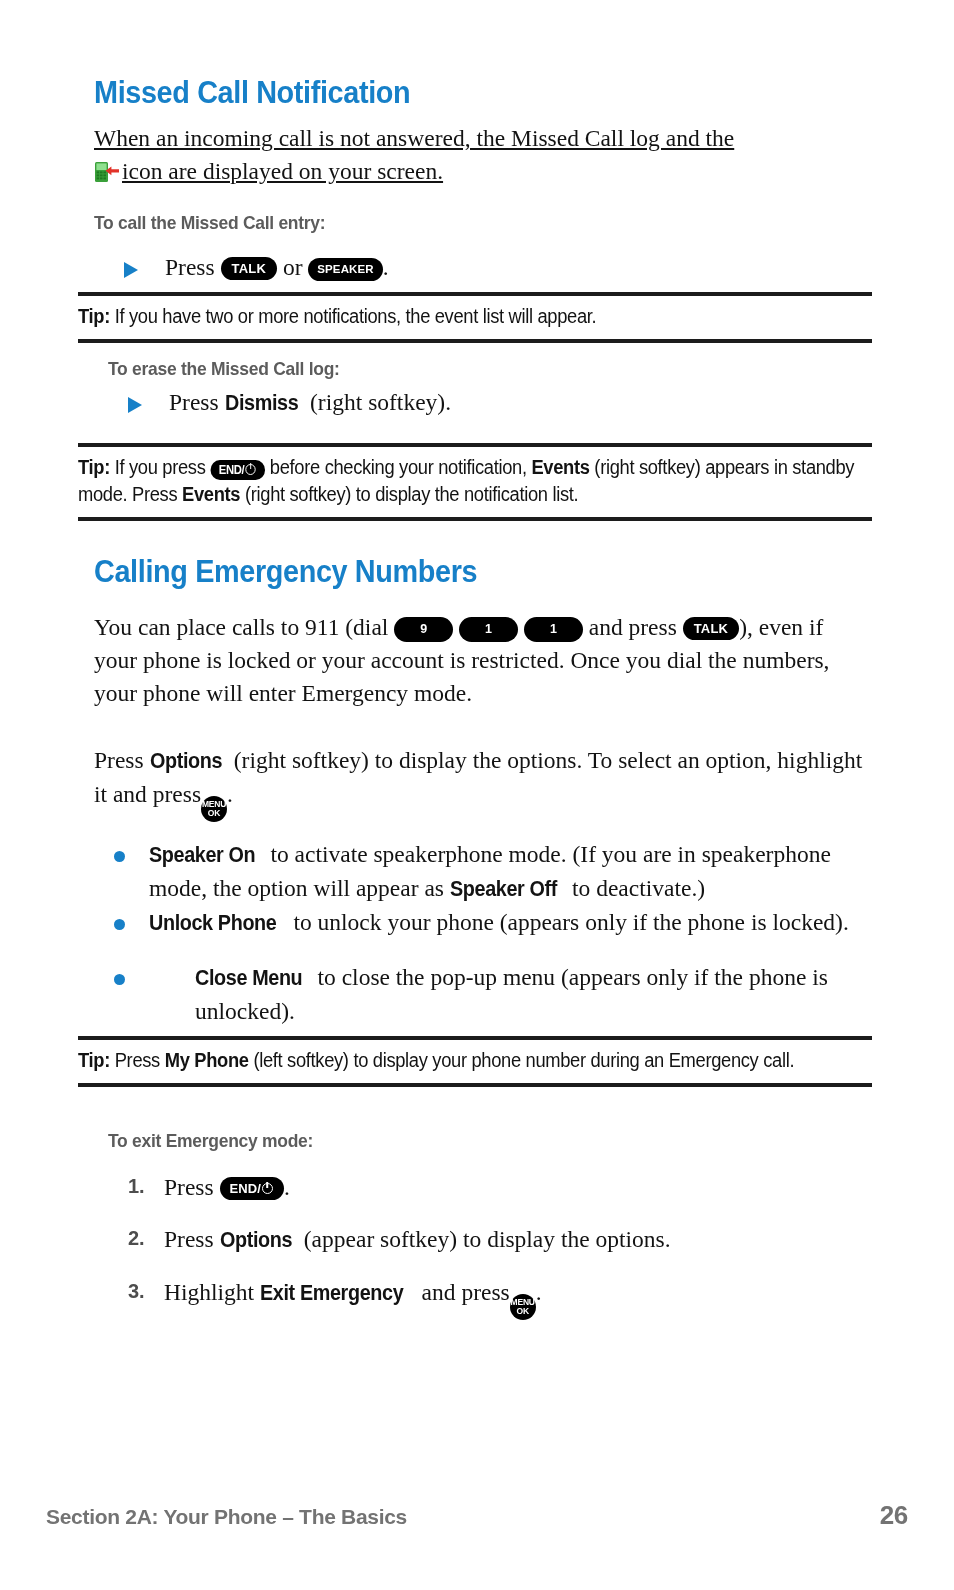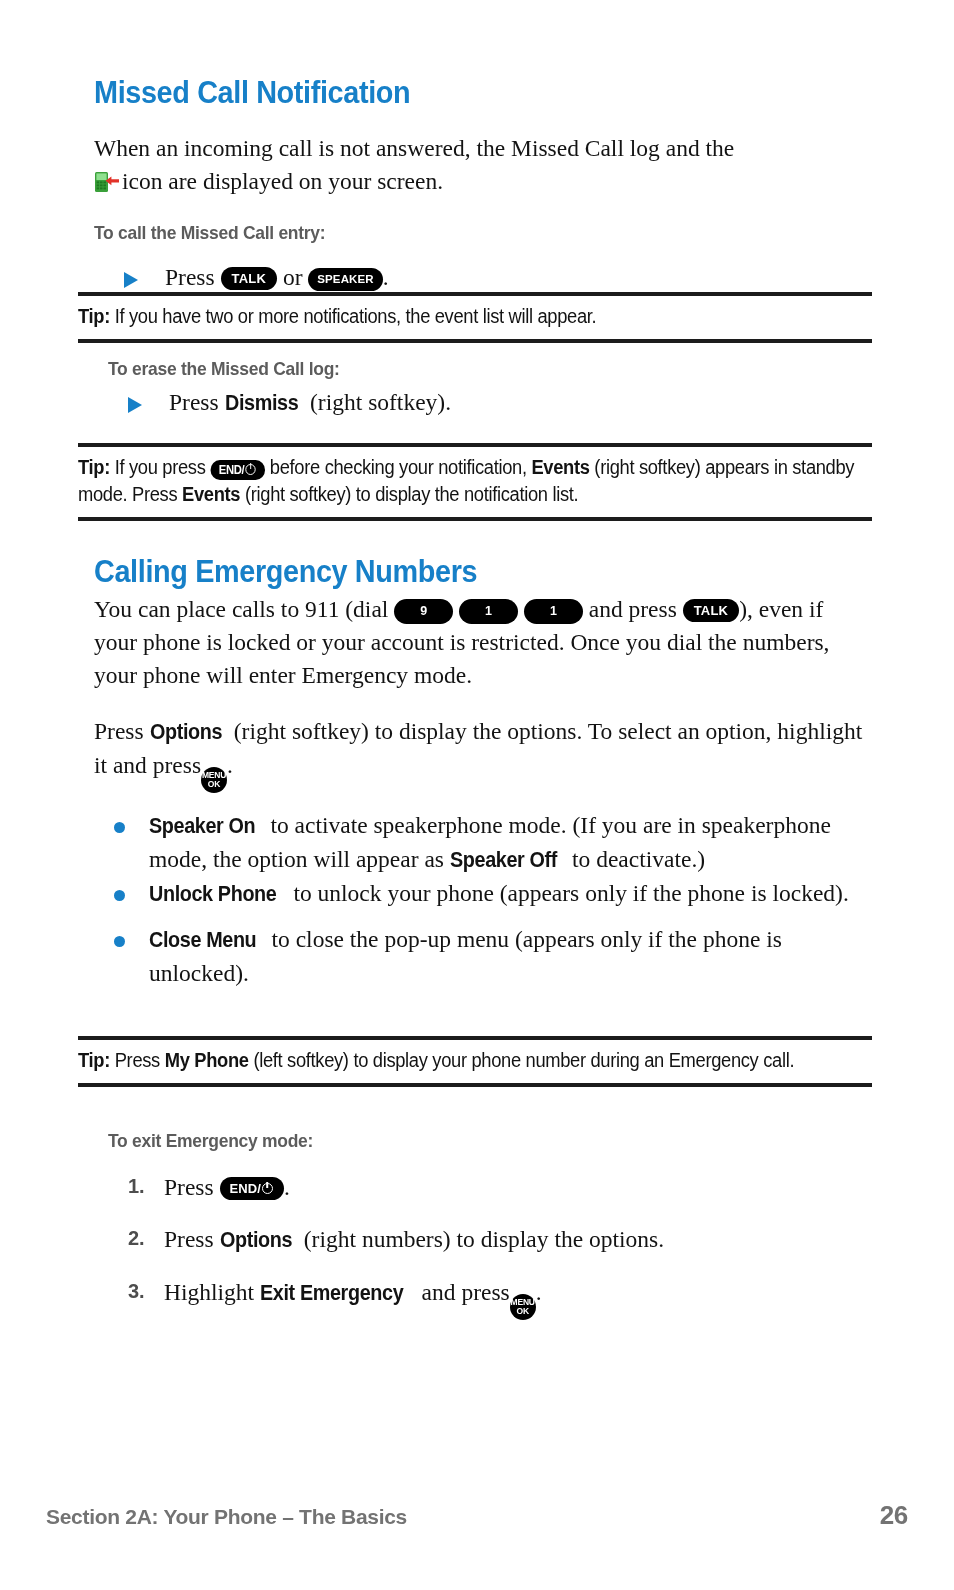--- a/index.html
+++ b/index.html
@@ -225,21 +225,21 @@
 </style>
 </head>
 <body>
 
 <div class="page">
 
   <div style="position:absolute; left:94px; top:76px; width:780px;">
 
     <div class="h1">Missed Call Notification</div>
 
-    <div class="para" style="margin-top:22px; width:740px;">
+    <div class="para" style="margin-top:12px; width:740px;text-decoration:underline;">
       <span>When an incoming call is not answered, the Missed Call log and the</span><br>
       <span class="mc-icon">
         <svg width="26" height="22" viewBox="0 0 26 22">
           <rect x="1" y="1" width="13" height="20" rx="1.5" fill="#3aa03a"></rect>
           <rect x="2.4" y="2.4" width="10.2" height="6.6" fill="#8fe08f"></rect>
           <rect x="2.6" y="10.4" width="2.6" height="2" fill="#1f7a1f"></rect>
           <rect x="6.0" y="10.4" width="2.6" height="2" fill="#1f7a1f"></rect>
           <rect x="9.4" y="10.4" width="2.6" height="2" fill="#1f7a1f"></rect>
           <rect x="2.6" y="13.4" width="2.6" height="2" fill="#1f7a1f"></rect>
           <rect x="6.0" y="13.4" width="2.6" height="2" fill="#1f7a1f"></rect>
@@ -295,30 +295,30 @@
       <span>(right softkey) appears in standby mode. Press</span>
       <span class="tb">Events</span>
       <span>(right softkey) to display the notification list.</span>
     </div>
   </div>
 
   <div style="position:absolute; left:94px; top:555px; width:782px;">
 
     <div class="h1">Calling Emergency Numbers</div>
 
-    <div class="para" style="margin-top:4px; width:770px;">
+    <div class="para" style="margin-top:22px; width:770px;">
       <span>You can place calls to 911 (dial</span>
       <span class="key key-num">9</span>
       <span class="key key-num">1</span>
       <span class="key key-num">1</span>
       <span>and press</span>
       <span class="key key-talk">TALK</span><span>), even if your phone is locked or your account is restricted. Once you dial the numbers, your phone will enter Emergency mode.</span>
     </div>
 
-    <div class="para" style="margin-top:23px; width:772px;">
+    <div class="para" style="margin-top:34px; width:772px;">
       <span>Press</span>
       <span class="bold-serif">Options</span>
       <span>(right softkey) to display the options. To select an option, highlight it and press</span><span class="key key-menu">
           <span>MENU</span>
           <span>OK</span>
         </span><span>.</span>
     </div>
 
     <div style="margin-top:16px; margin-left:20px;">
 
@@ -333,21 +333,21 @@
       </div>
 
       <div class="dot-row" style="">
         <div class="dot"></div>
         <div class="dot-text para" style="width:728px;">
           <span class="bold-serif">Unlock Phone</span>
           <span>to unlock your phone (appears only if the phone is locked).</span>
         </div>
       </div>
 
-      <div class="dot-row" style="margin-top:12px;">
+      <div class="dot-row" style="margin-top:21px;gap:46px;">
         <div class="dot"></div>
         <div class="dot-text para" style="width:728px;">
           <span class="bold-serif">Close Menu</span>
           <span>to close the pop-up menu (appears only if the phone is unlocked).</span>
         </div>
       </div>
 
     </div>
   </div>
 
@@ -372,21 +372,21 @@
           <span>Press</span>
           <span class="key key-end"><span>END/</span><span class="pow-wrap"><span class="pow"></span></span></span><span>.</span>
         </div>
       </div>
 
       <div class="num-row" style="margin-top:19px;">
         <div class="num">2.</div>
         <div class="num-text para">
           <span>Press</span>
           <span class="bold-serif">Options</span>
-          <span>(right numbers) to display the options.</span>
+          <span>(appear softkey) to display the options.</span>
         </div>
       </div>
 
       <div class="num-row" style="margin-top:19px;">
         <div class="num">3.</div>
         <div class="num-text para">
           <span>Highlight</span>
           <span class="bold-serif">Exit Emergency</span>
           <span>and press</span><span class="key key-menu">
               <span>MENU</span>

